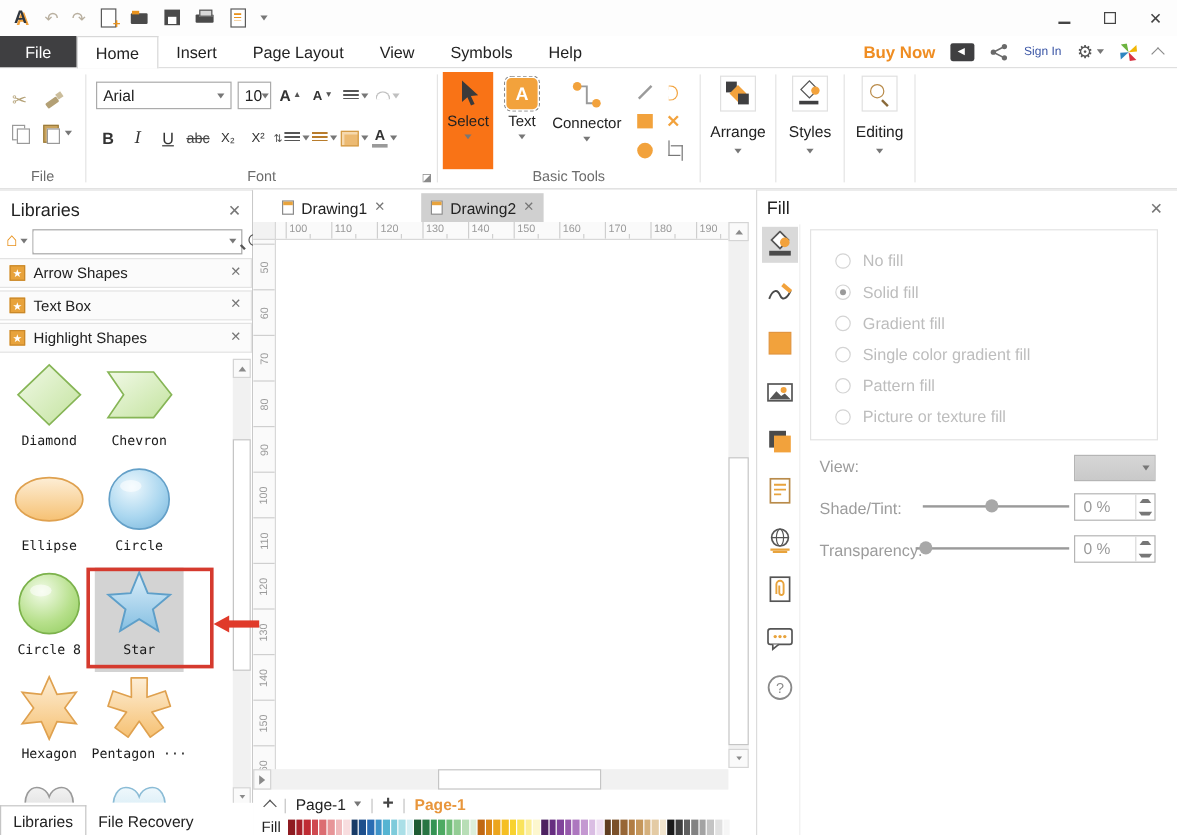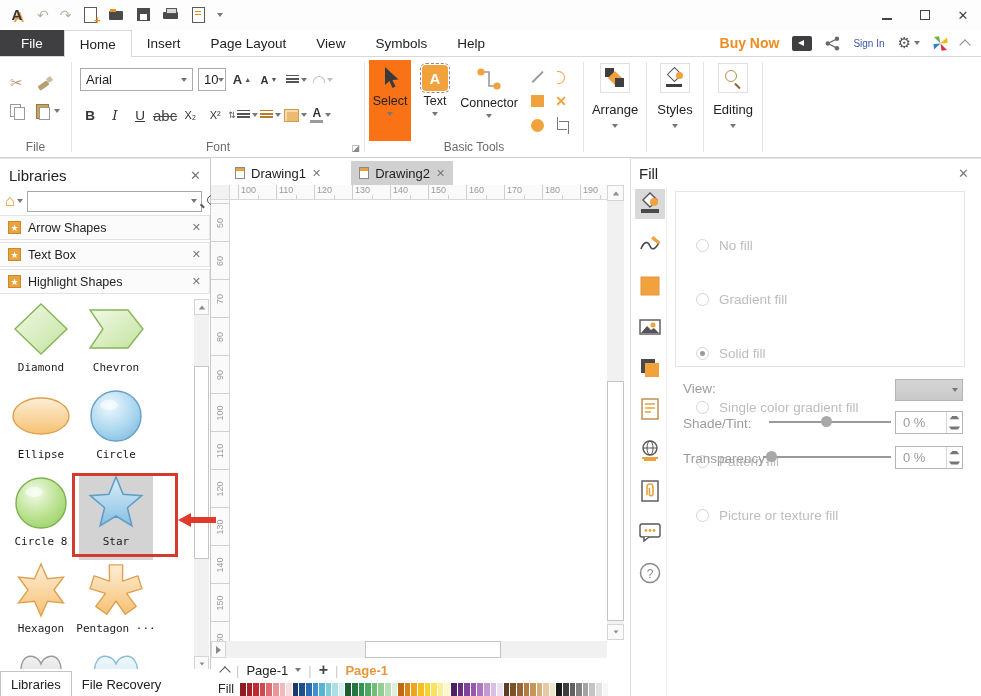--- a/index.html
+++ b/index.html
@@ -78,21 +78,21 @@
   .fbtn { min-width:22px; height:22px; display:inline-flex; align-items:center; justify-content:center; gap:2px; color:#333; font-size:13px; }
   .a-grow { position:relative; font-size:13px; font-weight:bold; }
   .a-grow sup { font-size:7px; color:#555; }
   .align-ic { width:13px; height:10px; background:repeating-linear-gradient(#555 0 1.4px, transparent 1.4px 3.2px); }
   .arc-ic { width:12px; height:7px; border:1.6px solid #c0c0c0; border-bottom:none; border-radius:12px 12px 0 0; }
   .font-row2 { position:absolute; left:6px; top:46px; display:flex; align-items:center; gap:1px; }
   .fmt { min-width:24px; height:24px; display:inline-flex; align-items:center; justify-content:center; gap:2px; font-size:13.5px; color:#333; }
   .fmt.b { font-weight:bold; }
   .fmt.i { font-style:italic; font-family:"DejaVu Serif", serif; }
   .fmt.u { text-decoration:underline; }
-  .fmt.strike { font-size:15px; text-decoration:line-through; color:#444; }
+  .fmt.strike { font-size:12px; text-decoration:line-through; color:#444; }
   .lsp-ic { display:flex; align-items:center; gap:1px; }
   .lsp-ic .arrows { font-size:9px; color:#555; }
   .bullets-ic { width:13px; height:10px; background:repeating-linear-gradient(#b87c2c 0 1.4px, transparent 1.4px 3.2px); }
   .hl-ic { width:15px; height:13px; background:#ecba72; border:1px solid #d49b46; box-shadow:inset 2px 2px 0 #f6d9ae; }
   .fc-ic { display:flex; flex-direction:column; align-items:center; line-height:1; }
   .fc-ic .a { font-size:12px; font-weight:bold; color:#333; }
   .fc-ic .bar { width:13px; height:3.5px; background:#9a9a9a; margin-top:1px; }
 
   
   .g-basic { width:218px; }
@@ -201,21 +201,21 @@
   .swatch { flex:0 0 5.6px; height:13px; }
 
   
   #fillpanel { position:absolute; left:630px; top:158px; width:351px; height:538px; background:#fff; border-left:1px solid #dcdcdc; border-top:1px solid #e8e8e8; }
   .fill-header { position:absolute; left:8px; top:6px; font-size:15px; color:#222; }
   .fill-close { position:absolute; right:12px; top:8px; }
   .icon-strip { position:absolute; left:2px; top:28px; width:34px; bottom:0; border-right:1px solid #efefef; display:flex; flex-direction:column; align-items:center; gap:11px; padding-top:2px; }
   .strip-ic { width:30px; height:30px; display:flex; align-items:center; justify-content:center; }
   .strip-ic.selected { background:#d9d9d9; }
   .options-box { position:absolute; left:44px; top:32px; width:290px; height:176px; border:1px solid #e3e3e3; padding:12px 0 0 20px; }
-  .radio-row { display:flex; align-items:center; gap:10px; height:26px;margin-top:28px; }
+  .radio-row { display:flex; align-items:center; gap:10px; height:26px; }
   .radio-circ { width:13px; height:13px; border:1px solid #d4d4d4; border-radius:50%; background:#fff; display:flex; align-items:center; justify-content:center; }
   .radio-dot { width:5px; height:5px; border-radius:50%; background:#9a9a9a; display:none; }
   .radio-row.selected .radio-dot { display:block; }
   .radio-row .lbl { font-size:13.5px; color:#bdbdbd; }
   .prop-label { position:absolute; left:52px; font-size:13.5px; color:#9c9c9c; }
   .swatch-drop { position:absolute; left:264px; top:220px; width:68px; height:22px; border:1px solid #b5b5b5; background:linear-gradient(#d6d6d6,#c9c9c9); display:flex; align-items:center; justify-content:flex-end; padding-right:4px; }
   .slider { position:absolute; height:14px; }
   .slider .track { position:absolute; left:0; right:0; top:6px; height:1.6px; background:#9a9a9a; }
   .slider .knob { position:absolute; top:1px; width:11px; height:11px; border-radius:50%; background:#a8a8a8; }
   .spin { position:absolute; width:68px; height:23px; border:1px solid #b5b5b5; background:#fff; display:flex; align-items:center; }
@@ -827,29 +827,29 @@
           </svg>
       </span>
     </div>
 
     <div class="options-box">
 
     <div class="radio-row">
         <span class="radio-circ"></span>
         <span class="lbl">No fill</span>
       </div>
+        <div class="radio-row selected">
+        <span class="radio-circ">
+            <span class="radio-dot"></span>
+          </span>
+        <span class="lbl">Solid fill</span>
+      </div>
         <div class="radio-row">
         <span class="radio-circ"></span>
         <span class="lbl">Gradient fill</span>
-      </div>
-        <div class="radio-row selected">
-        <span class="radio-circ">
-            <span class="radio-dot"></span>
-          </span>
-        <span class="lbl">Solid fill</span>
       </div>
         <div class="radio-row">
         <span class="radio-circ"></span>
         <span class="lbl">Single color gradient fill</span>
       </div>
         <div class="radio-row">
         <span class="radio-circ"></span>
         <span class="lbl">Pattern fill</span>
       </div>
         <div class="radio-row">

